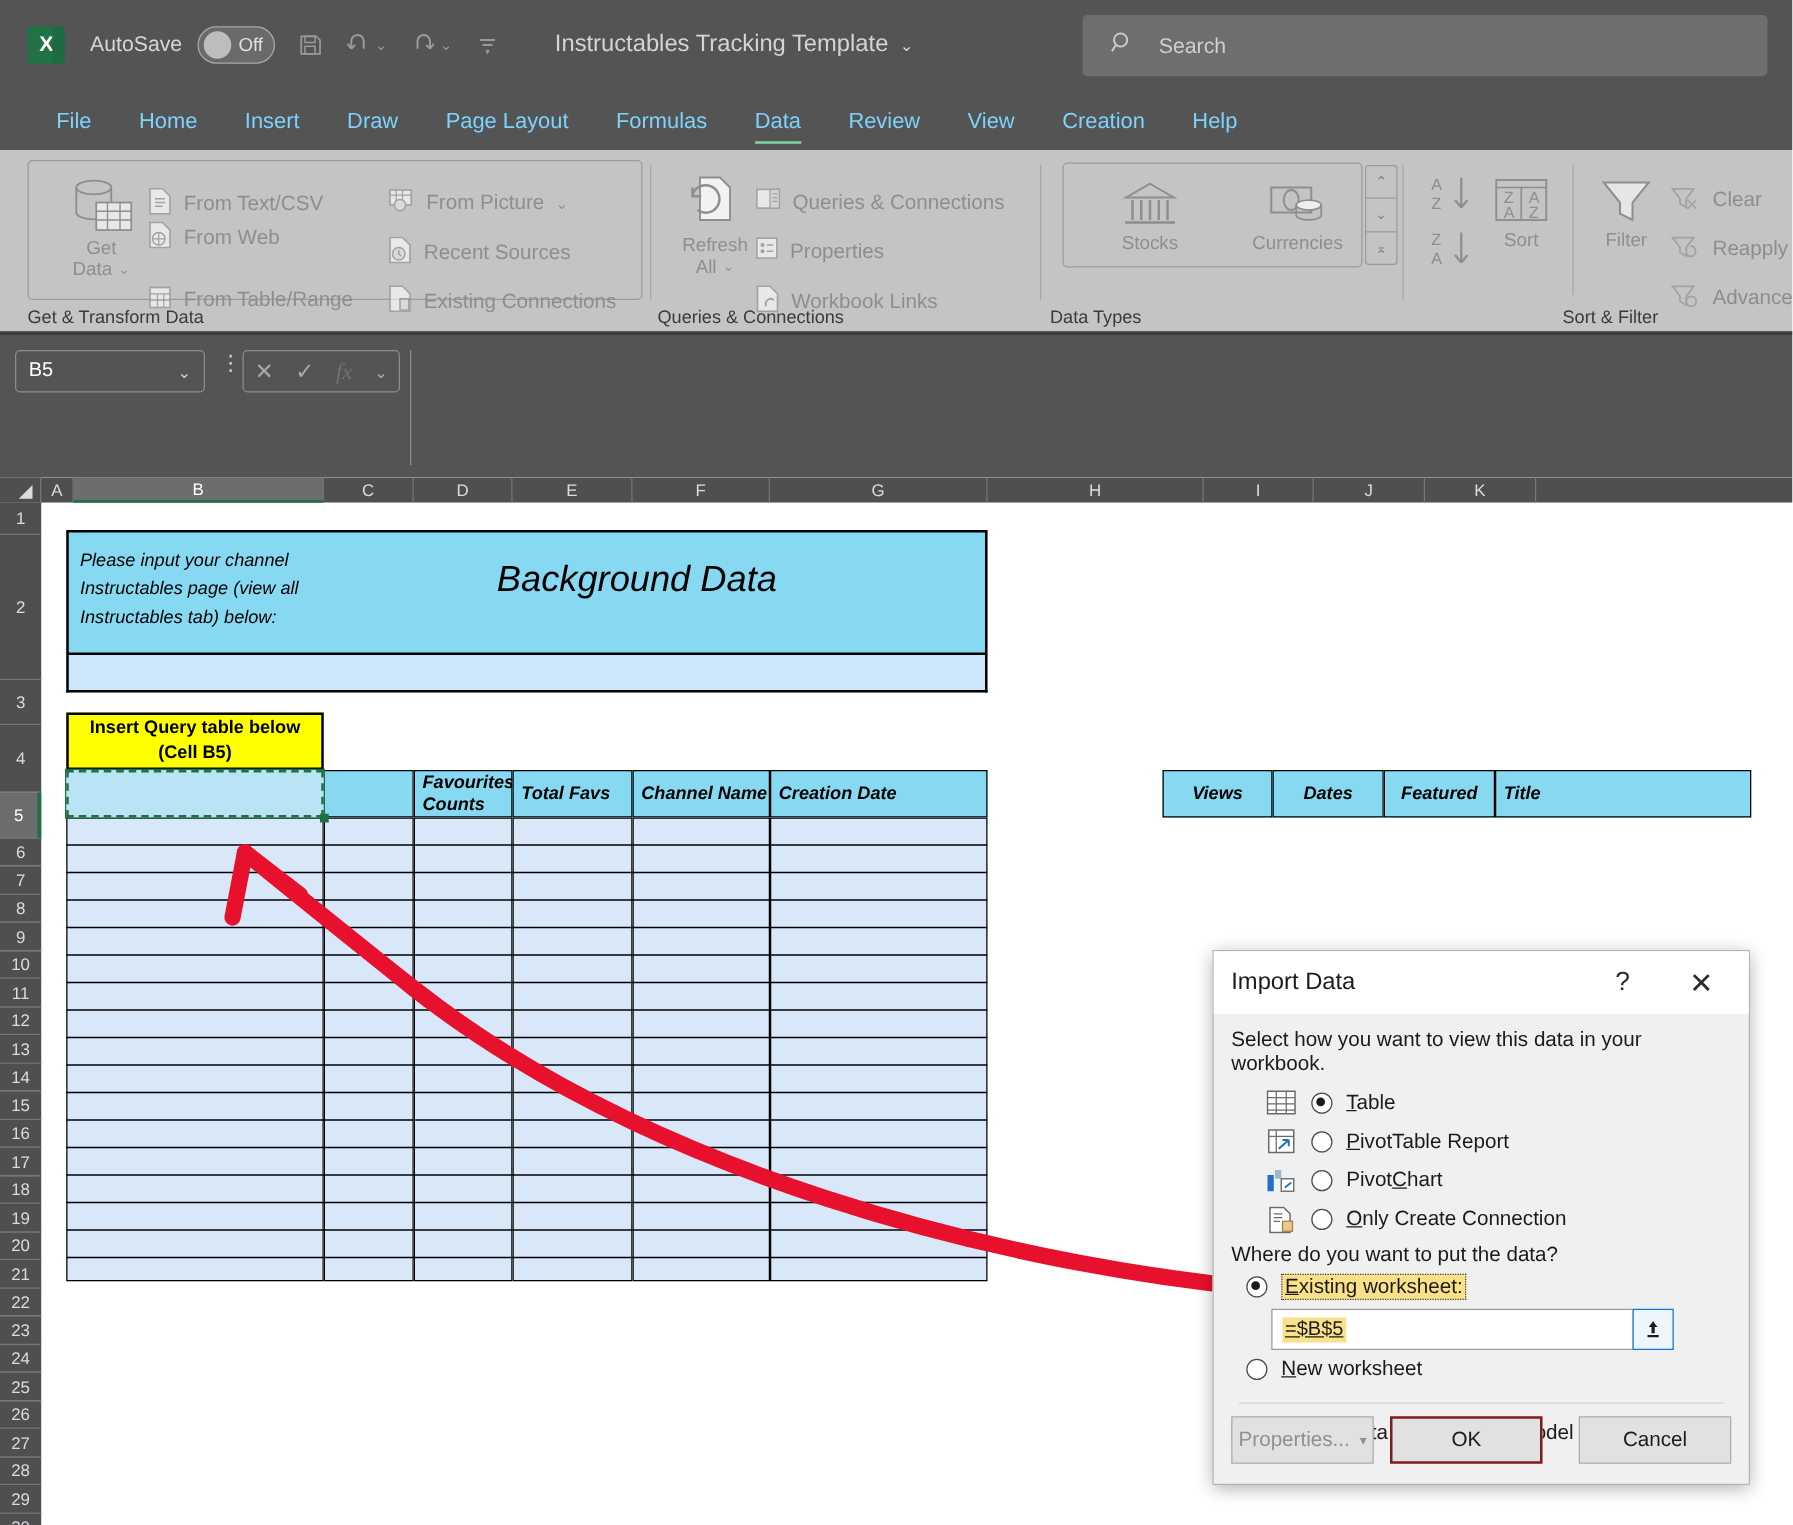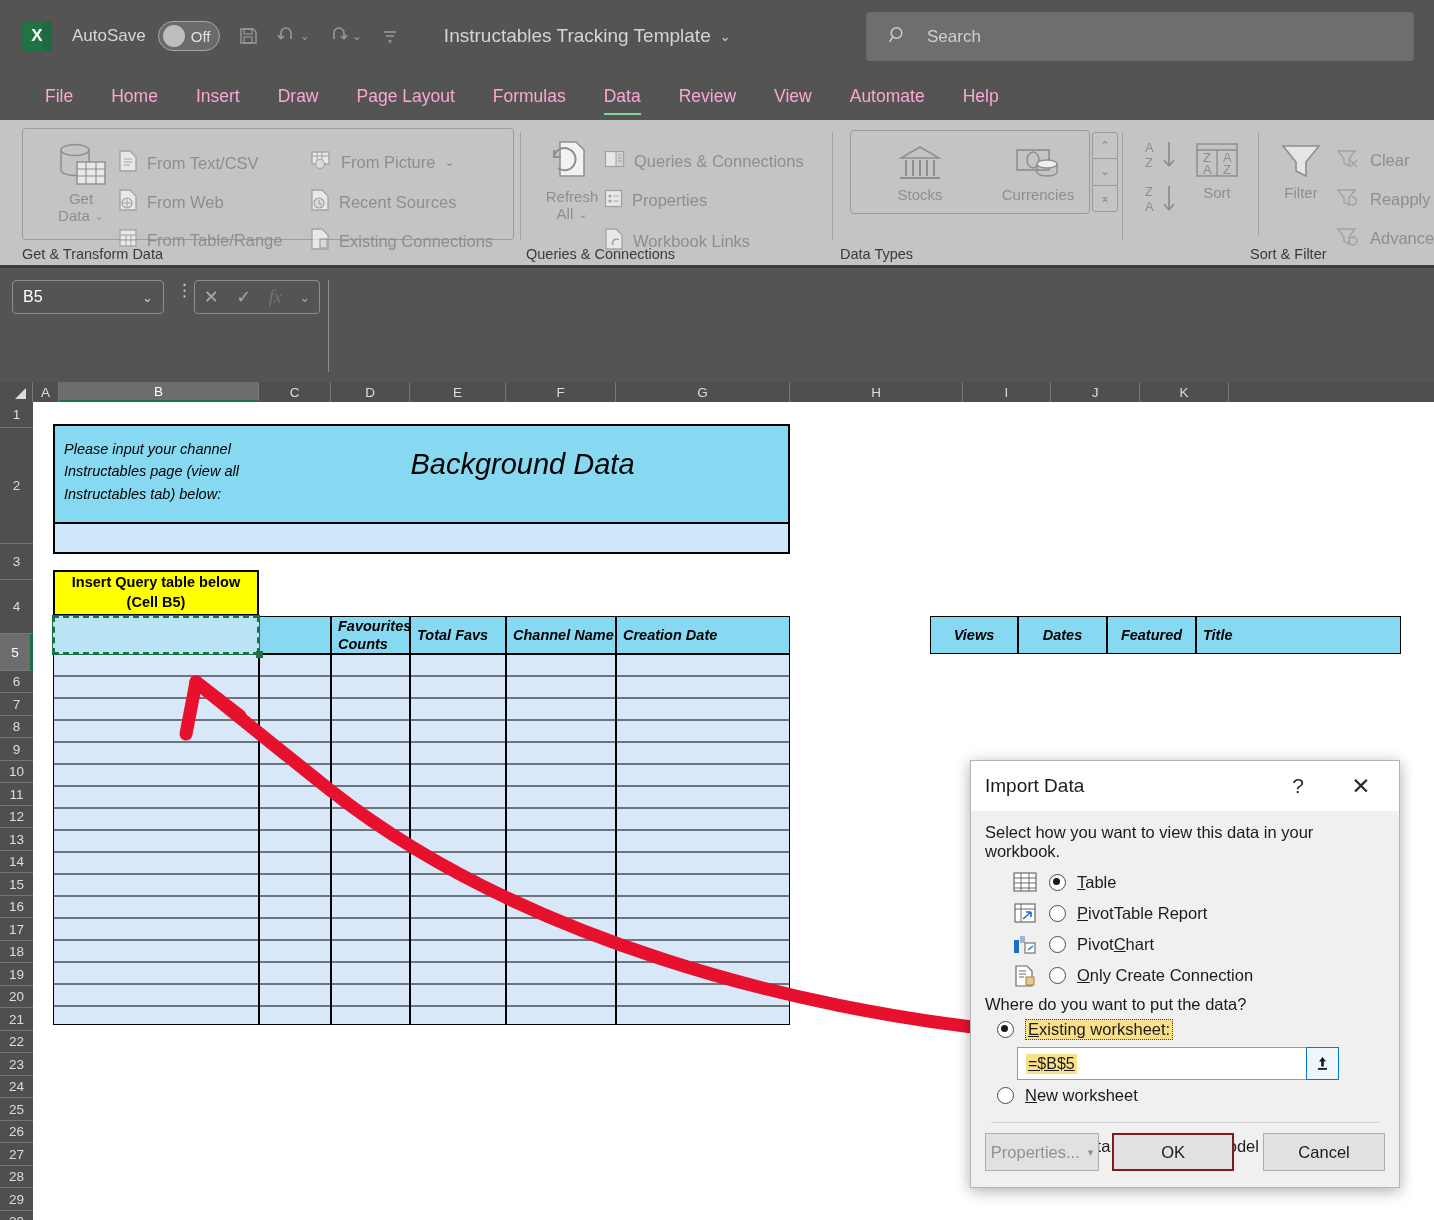--- a/index.html
+++ b/index.html
@@ -58,21 +58,21 @@
     display: flex; align-items: center; padding-left: 22px; gap: 19px;
   }
   .searchbox .ph { color: #cfcfcf; font-size: 17px; }
 
   
   .tabstrip {
     position: absolute; left: 0; top: 72px; width: 1434px; height: 48px;
     background: #545454; display: flex; align-items: center; padding-left: 26px;
   }
   .tab {
-    color: #f9a8d4; font-size: 17.5px; padding: 0 19px; height: 48px;
+    color: #7dd3fc; font-size: 17.5px; padding: 0 19px; height: 48px;
     display: flex; align-items: center; position: relative; white-space: nowrap;
   }
   .tab.active::after {
     content: ""; position: absolute; left: 19px; right: 19px; bottom: 5px;
     height: 2.5px; background: #7ed6a5;
   }
 
   
   .ribbon {
     position: absolute; left: 0; top: 120px; width: 1434px; height: 148px;
@@ -316,21 +316,21 @@
   <div class="tabstrip">
     <div class="tab">File</div>
     <div class="tab">Home</div>
     <div class="tab">Insert</div>
     <div class="tab">Draw</div>
     <div class="tab">Page Layout</div>
     <div class="tab">Formulas</div>
     <div class="tab active">Data</div>
     <div class="tab">Review</div>
     <div class="tab">View</div>
-    <div class="tab">Automate</div>
+    <div class="tab">Creation</div>
     <div class="tab">Help</div>
   </div>
 
   <div class="ribbon">
 
     <div class="rgroup" style="left:14px; width:506px;">
       <div class="card" style="left:8px; top:8px; width:492px; height:112px;"></div>
       <div class="big-btn" style="left:32px; top:20px; width:70px;">
         <svg width="56" height="50" viewBox="0 0 56 50">
           <ellipse cx="22" cy="10" rx="14" ry="5.5" fill="none" stroke="#8e8e8e" stroke-width="1.5"></ellipse>
@@ -344,21 +344,21 @@
           <span style="font-size:11px;">⌄</span>
         </span>
       </div>
       <div class="small-item" style="left:104px; top:30px;">
         <span class="ic"><svg width="20" height="22" viewBox="0 0 20 22">
               <path d="M2 1h10l6 6v14H2z" fill="#fff" stroke="#8e8e8e" stroke-width="1.3"></path>
               <path d="M6 9h8M6 12h8M6 15h6" stroke="#8e8e8e" stroke-width="1.1"></path>
             </svg></span>
         <span>From Text/CSV</span>
       </div>
-      <div class="small-item" style="left:104px; top:69px;">
+      <div class="small-item" style="left:104px; top:57px;">
         <span class="ic"><svg width="20" height="22" viewBox="0 0 20 22">
               <path d="M2 1h10l6 6v14H2z" fill="#fff" stroke="#8e8e8e" stroke-width="1.3"></path>
               <circle cx="9" cy="14" r="5" fill="none" stroke="#8e8e8e" stroke-width="1.2"></circle>
               <path d="M4 14h10M9 9v10" stroke="#8e8e8e" stroke-width="1"></path>
             </svg></span>
         <span>From Web</span>
       </div>
       <div class="small-item" style="left:104px; top:108px;">
         <span class="ic"><svg width="20" height="20" viewBox="0 0 20 20">
               <rect x="2" y="2" width="16" height="16" fill="#fff" stroke="#8e8e8e" stroke-width="1.3"></rect>
@@ -579,21 +579,21 @@
       <div class="rowcell" style="top:696px; height:23px;">25</div>
       <div class="rowcell" style="top:719px; height:22px;">26</div>
       <div class="rowcell" style="top:741px; height:23px;">27</div>
       <div class="rowcell" style="top:764px; height:22px;">28</div>
       <div class="rowcell" style="top:786px; height:23px;">29</div>
       <div class="rowcell" style="top:809px; height:22px;">30</div>
     </div>
 
     <div class="wcell bg-hdr" style="left:53px; top:42px; width:737px; height:100px;"></div>
     <div class="wcell note-cell" style="left:58px; top:48px; width:196px; height:92px;">Please input your channel Instructables page (view all Instructables tab) below:</div>
-    <div class="wcell title-cell" style="left:257px; top:42px; width:531px; height:80px;">Background Data</div>
+    <div class="wcell title-cell" style="left:244px; top:42px; width:531px; height:80px;">Background Data</div>
 
     <div class="wcell bg-band" style="left:53px; top:142px; width:737px; height:30px;"></div>
 
     <div class="wcell yellow" style="left:53px; top:188px; width:206px; height:46px;">Insert Query table below (Cell B5)</div>
 
     <div class="wcell thead-cell" style="left:259px; top:234px; width:72px;  height:38px;"></div>
     <div class="wcell thead-cell" style="left:331px; top:234px; width:79px;  height:38px;">Favourites Counts</div>
     <div class="wcell thead-cell" style="left:410px; top:234px; width:96px;  height:38px;">Total Favs</div>
     <div class="wcell thead-cell" style="left:506px; top:234px; width:110px; height:38px;">Channel Name</div>
     <div class="wcell thead-cell" style="left:616px; top:234px; width:174px; height:38px;text-align:right;">Creation Date</div>

